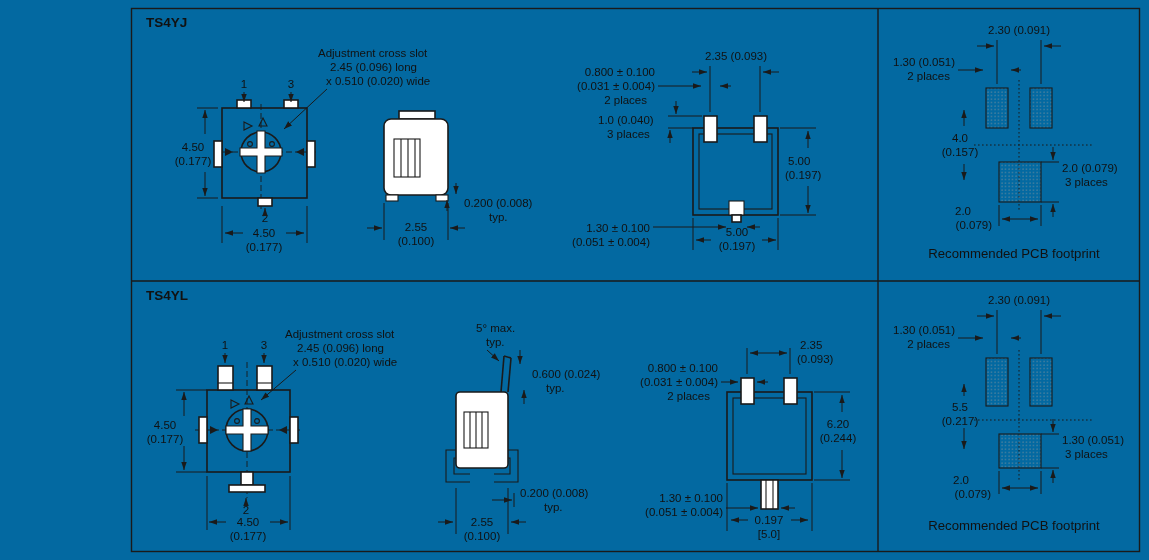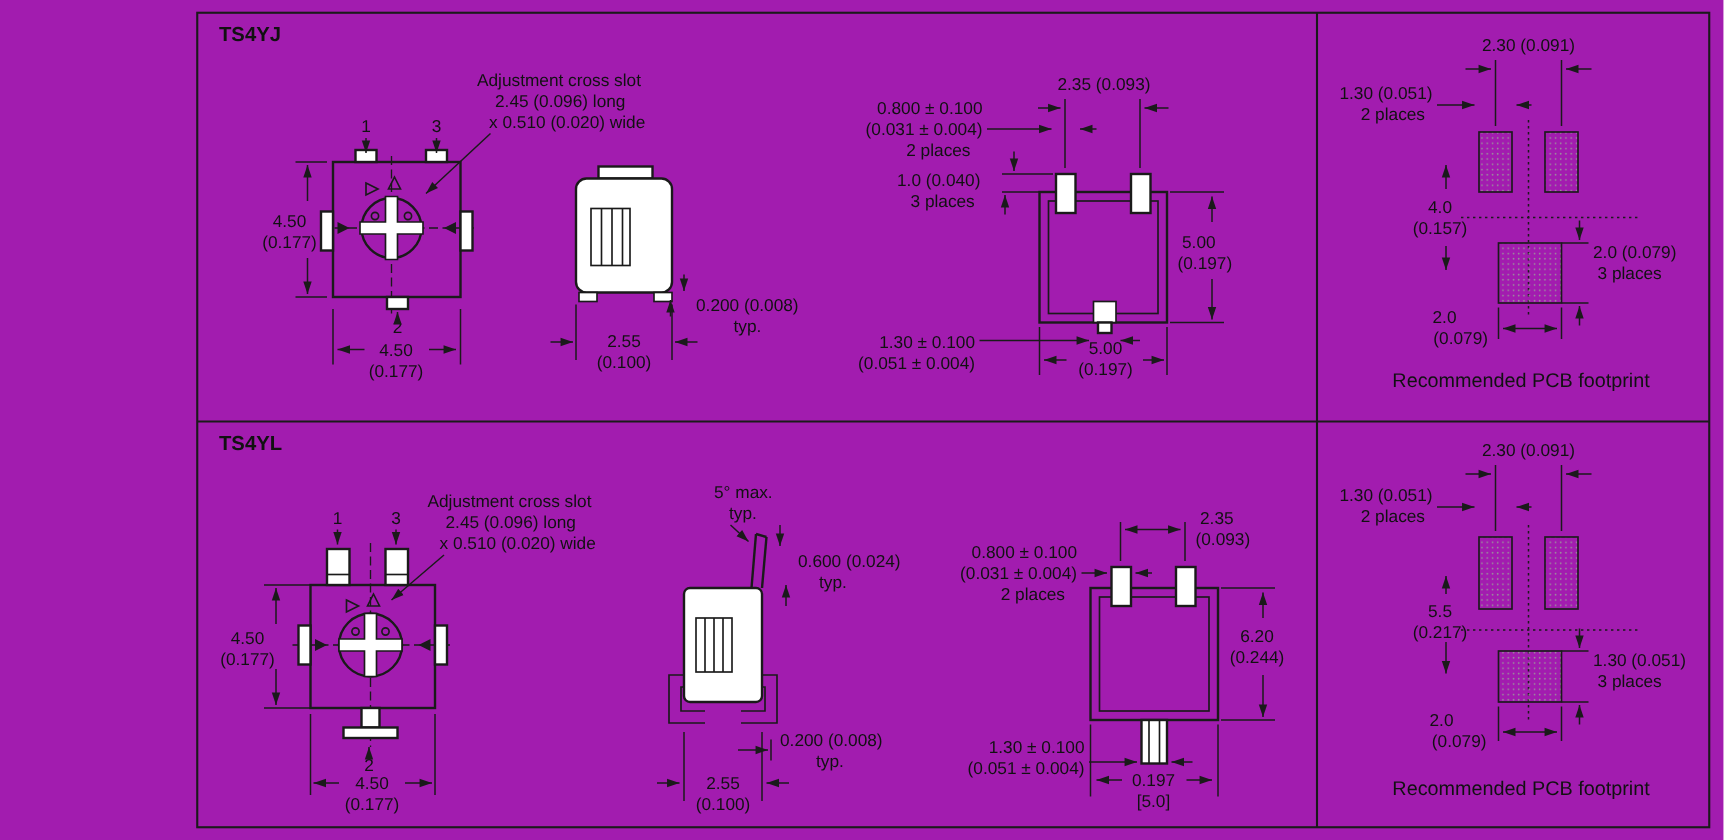--- a/index.html
+++ b/index.html
@@ -1,16 +1,16 @@
 <!DOCTYPE html>
 <html><head>
 <meta charset="utf-8">
 <style>
   html,body{margin:0;padding:0;background:#ffffff;}
-  .page{position:relative;width:1149px;height:560px;background:#a21caf;overflow:hidden;}
+  .page{position:relative;width:1149px;height:560px;background:#0369a1;overflow:hidden;}
   svg{display:block;}
   text{font-family:"Liberation Sans",sans-serif;font-size:11.5px;fill:#111;}
   .title{font-size:13.5px;font-weight:700;}
   .cap{font-size:13.2px;}
   .o{stroke:#1a1a1a;stroke-width:1.6;fill:none;}
   .ow{stroke:#1a1a1a;stroke-width:1.6;fill:#ffffff;}
   .t{stroke:#1a1a1a;stroke-width:1.1;fill:none;}
   .tw{stroke:#1a1a1a;stroke-width:1.1;fill:#ffffff;}
   .d{stroke:#1a1a1a;stroke-width:1;fill:none;}
   .dash{stroke:#1a1a1a;stroke-width:0.9;stroke-dasharray:6 3;fill:none;}

